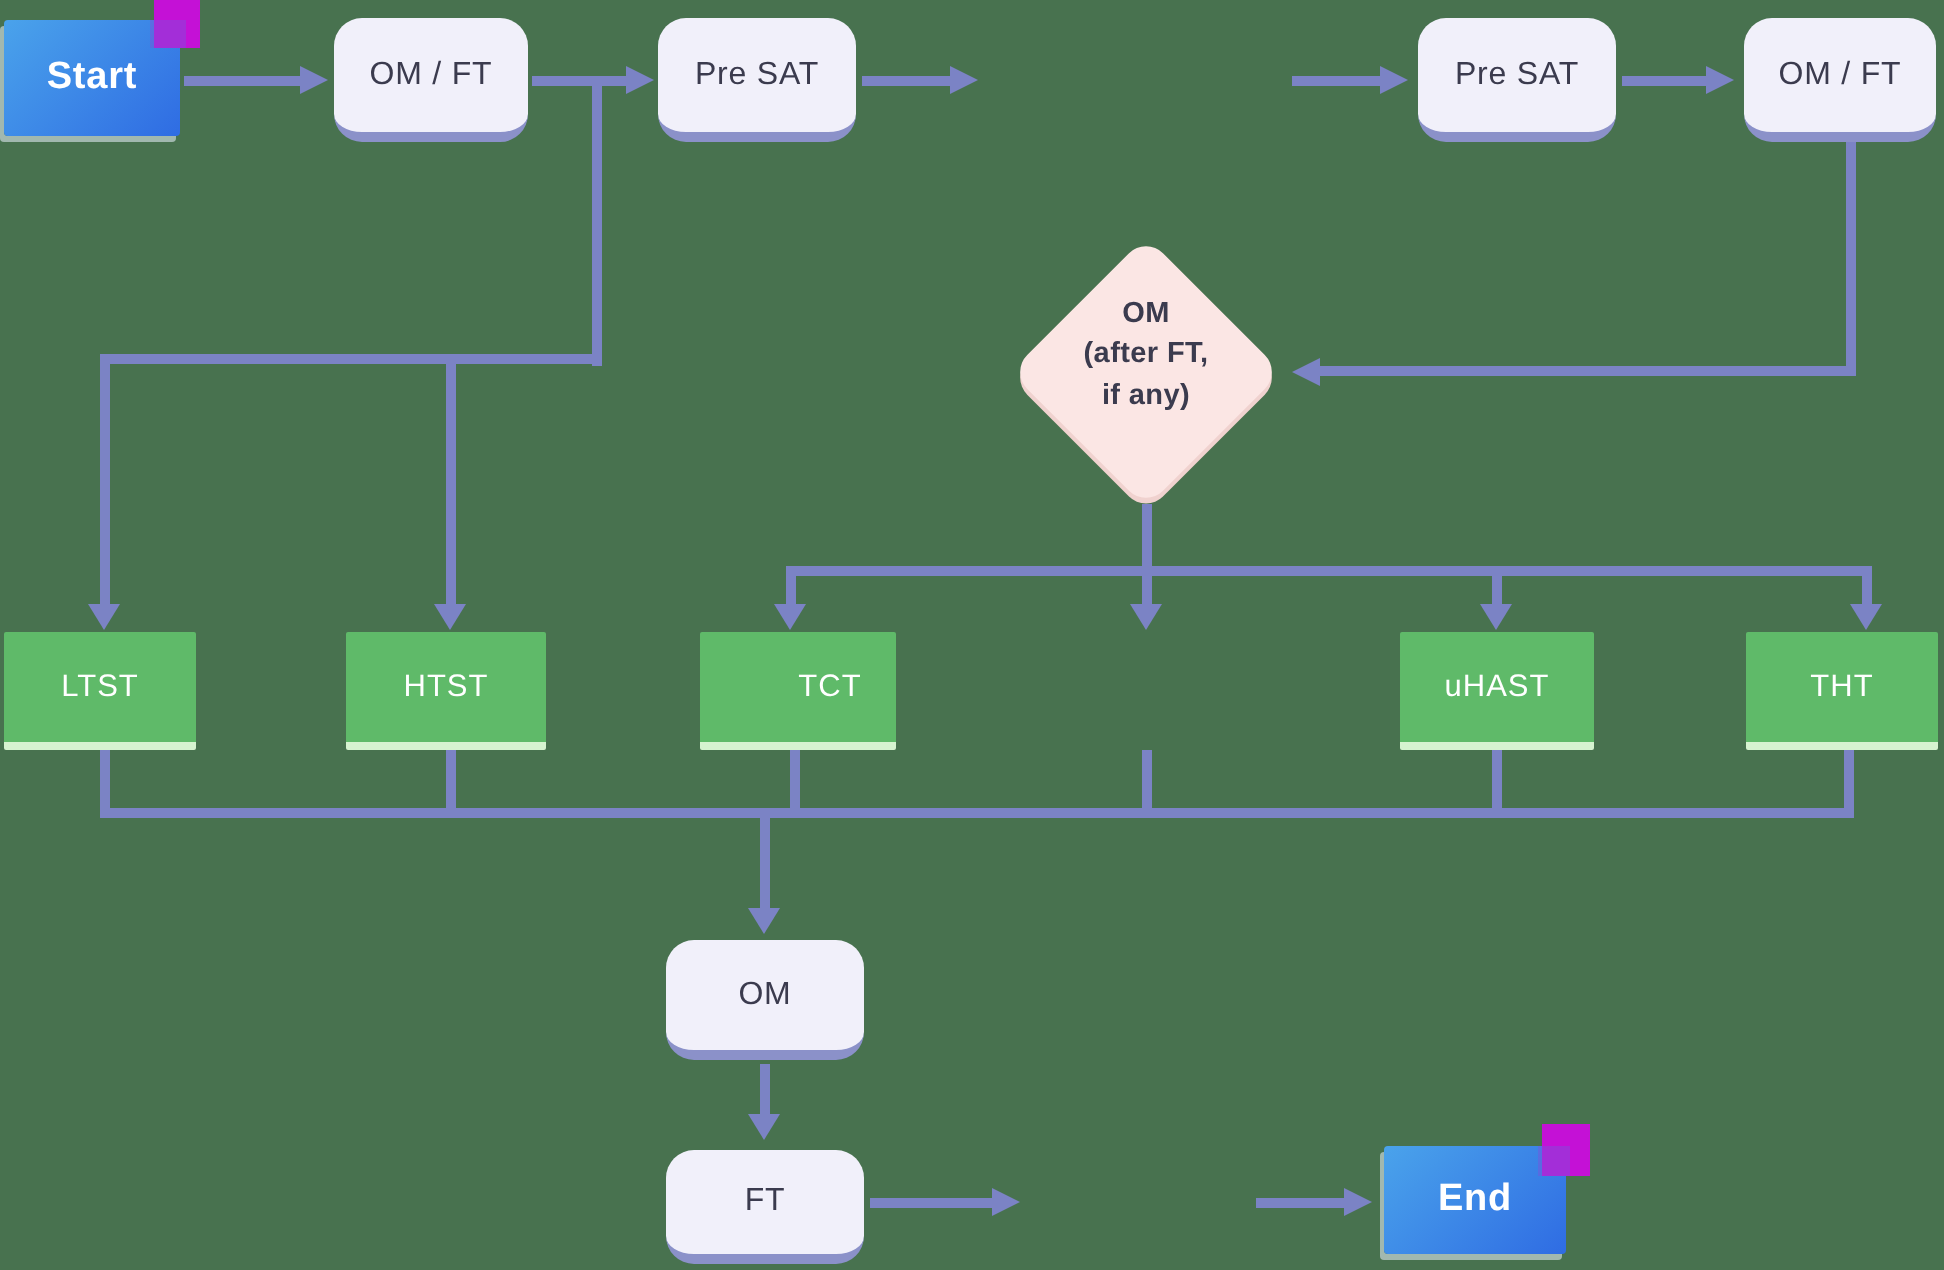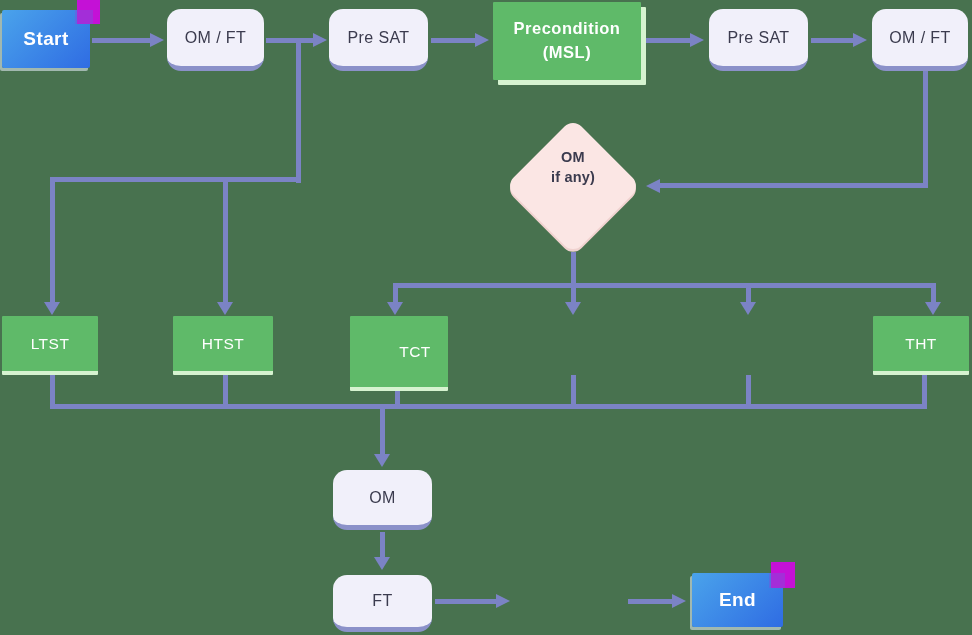--- a/index.html
+++ b/index.html
@@ -115,47 +115,47 @@
   <div class="accent-overlap" style="left:75px;top:10px;width:18px;height:14px;"></div>
 
   <div class="node process" style="left:167px;top:9px;width:97px;height:62px;">
     <span>OM / FT</span>
   </div>
 
   <div class="node process" style="left:329px;top:9px;width:99px;height:62px;">
     <span>Pre SAT</span>
   </div>
 
-  <div class="node greenbox big" style="left:493px;top:2px;width:148px;height:78px;">
-    <div>Precondition</div>
-    <div>(MSL)</div>
-  </div>
 
   <div class="node process" style="left:709px;top:9px;width:99px;height:62px;">
     <span>Pre SAT</span>
   </div>
 
   <div class="node process" style="left:872px;top:9px;width:96px;height:62px;">
     <span>OM / FT</span>
   </div>
 
   <div class="diamond"></div>
   <div class="diamond-label">
     <div>OM</div>
+    <div>(after FT,</div>
     <div>if any)</div>
   </div>
 
   <div class="node greenbox" style="left:173px;top:316px;width:100px;height:59px;">
     <span>HTST</span>
   </div>
   <div class="node greenbox" style="left:2px;top:316px;width:96px;height:59px;">
     <span>LTST</span>
   </div>
-  <div class="node greenbox" style="left:350px;top:316px;width:98px;height:75px;padding-left:32px;">
+  <div class="node greenbox" style="left:350px;top:316px;width:98px;height:59px;padding-left:32px;">
     <span>TCT</span>
+  </div>
+  <div class="node greenbox" style="left:700px;top:316px;width:97px;height:59px;">
+    <span>uHAST</span>
   </div>
   <div class="node greenbox" style="left:873px;top:316px;width:96px;height:59px;">
     <span>THT</span>
   </div>
 
   <div class="node process" style="left:333px;top:470px;width:99px;height:60px;">
     <span>OM</span>
   </div>
 
   <div class="node process" style="left:333px;top:575px;width:99px;height:57px;text-align:center;">

